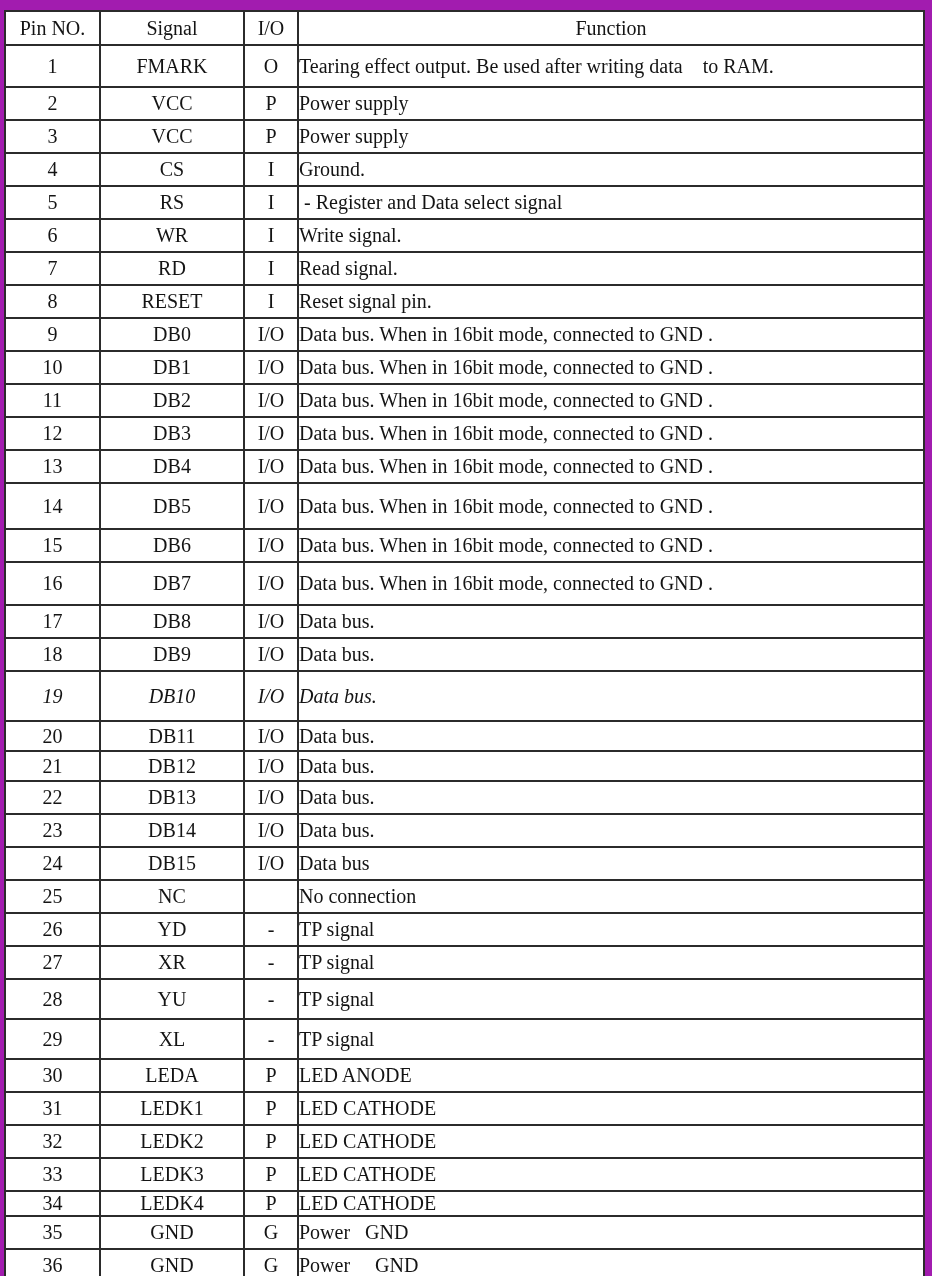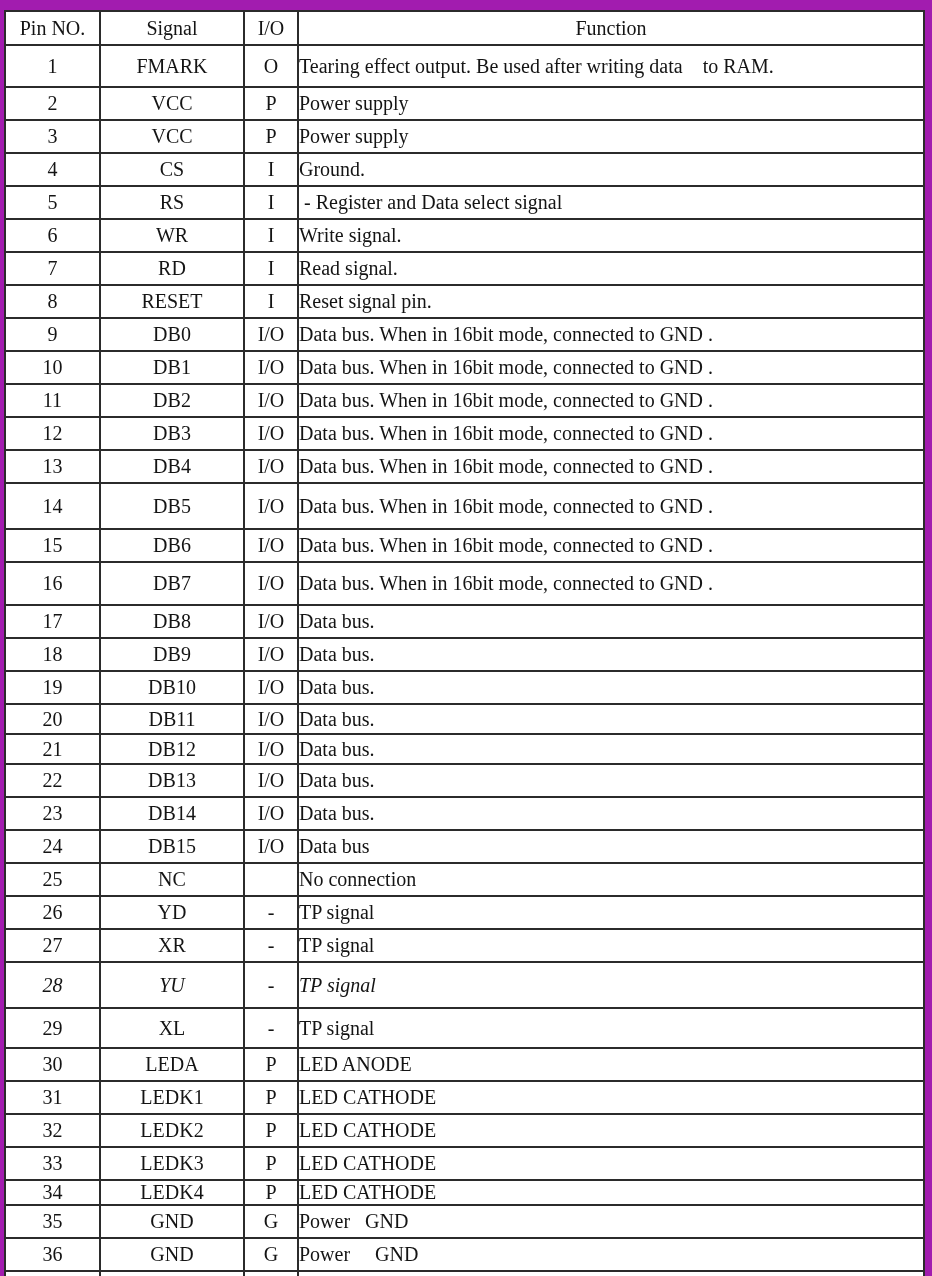--- a/index.html
+++ b/index.html
@@ -163,21 +163,21 @@
           <td class="cell-sig">DB8</td>
           <td class="cell-io">I/O</td>
           <td class="cell-func">Data bus.</td>
         </tr>
         <tr style="height: 33px; padding-left: 25px;">
           <td class="cell-pin">18</td>
           <td class="cell-sig">DB9</td>
           <td class="cell-io">I/O</td>
           <td class="cell-func">Data bus.</td>
         </tr>
-        <tr style="height: 33px;">
+        <tr style="height: 50px; font-style: italic;">
           <td class="cell-pin">19</td>
           <td class="cell-sig">DB10</td>
           <td class="cell-io">I/O</td>
           <td class="cell-func">Data bus.</td>
         </tr>
         <tr style="height: 30px;">
           <td class="cell-pin">20</td>
           <td class="cell-sig">DB11</td>
           <td class="cell-io">I/O</td>
           <td class="cell-func">Data bus.</td>
@@ -217,21 +217,21 @@
           <td class="cell-sig">YD</td>
           <td class="cell-io">-</td>
           <td class="cell-func">TP signal</td>
         </tr>
         <tr style="height: 33px;">
           <td class="cell-pin">27</td>
           <td class="cell-sig">XR</td>
           <td class="cell-io">-</td>
           <td class="cell-func">TP signal</td>
         </tr>
-        <tr style="height: 46px; font-style: italic;">
+        <tr style="height: 40px;">
           <td class="cell-pin">28</td>
           <td class="cell-sig">YU</td>
           <td class="cell-io">-</td>
           <td class="cell-func">TP signal</td>
         </tr>
         <tr style="height: 40px;">
           <td class="cell-pin">29</td>
           <td class="cell-sig">XL</td>
           <td class="cell-io">-</td>
           <td class="cell-func">TP signal</td>

